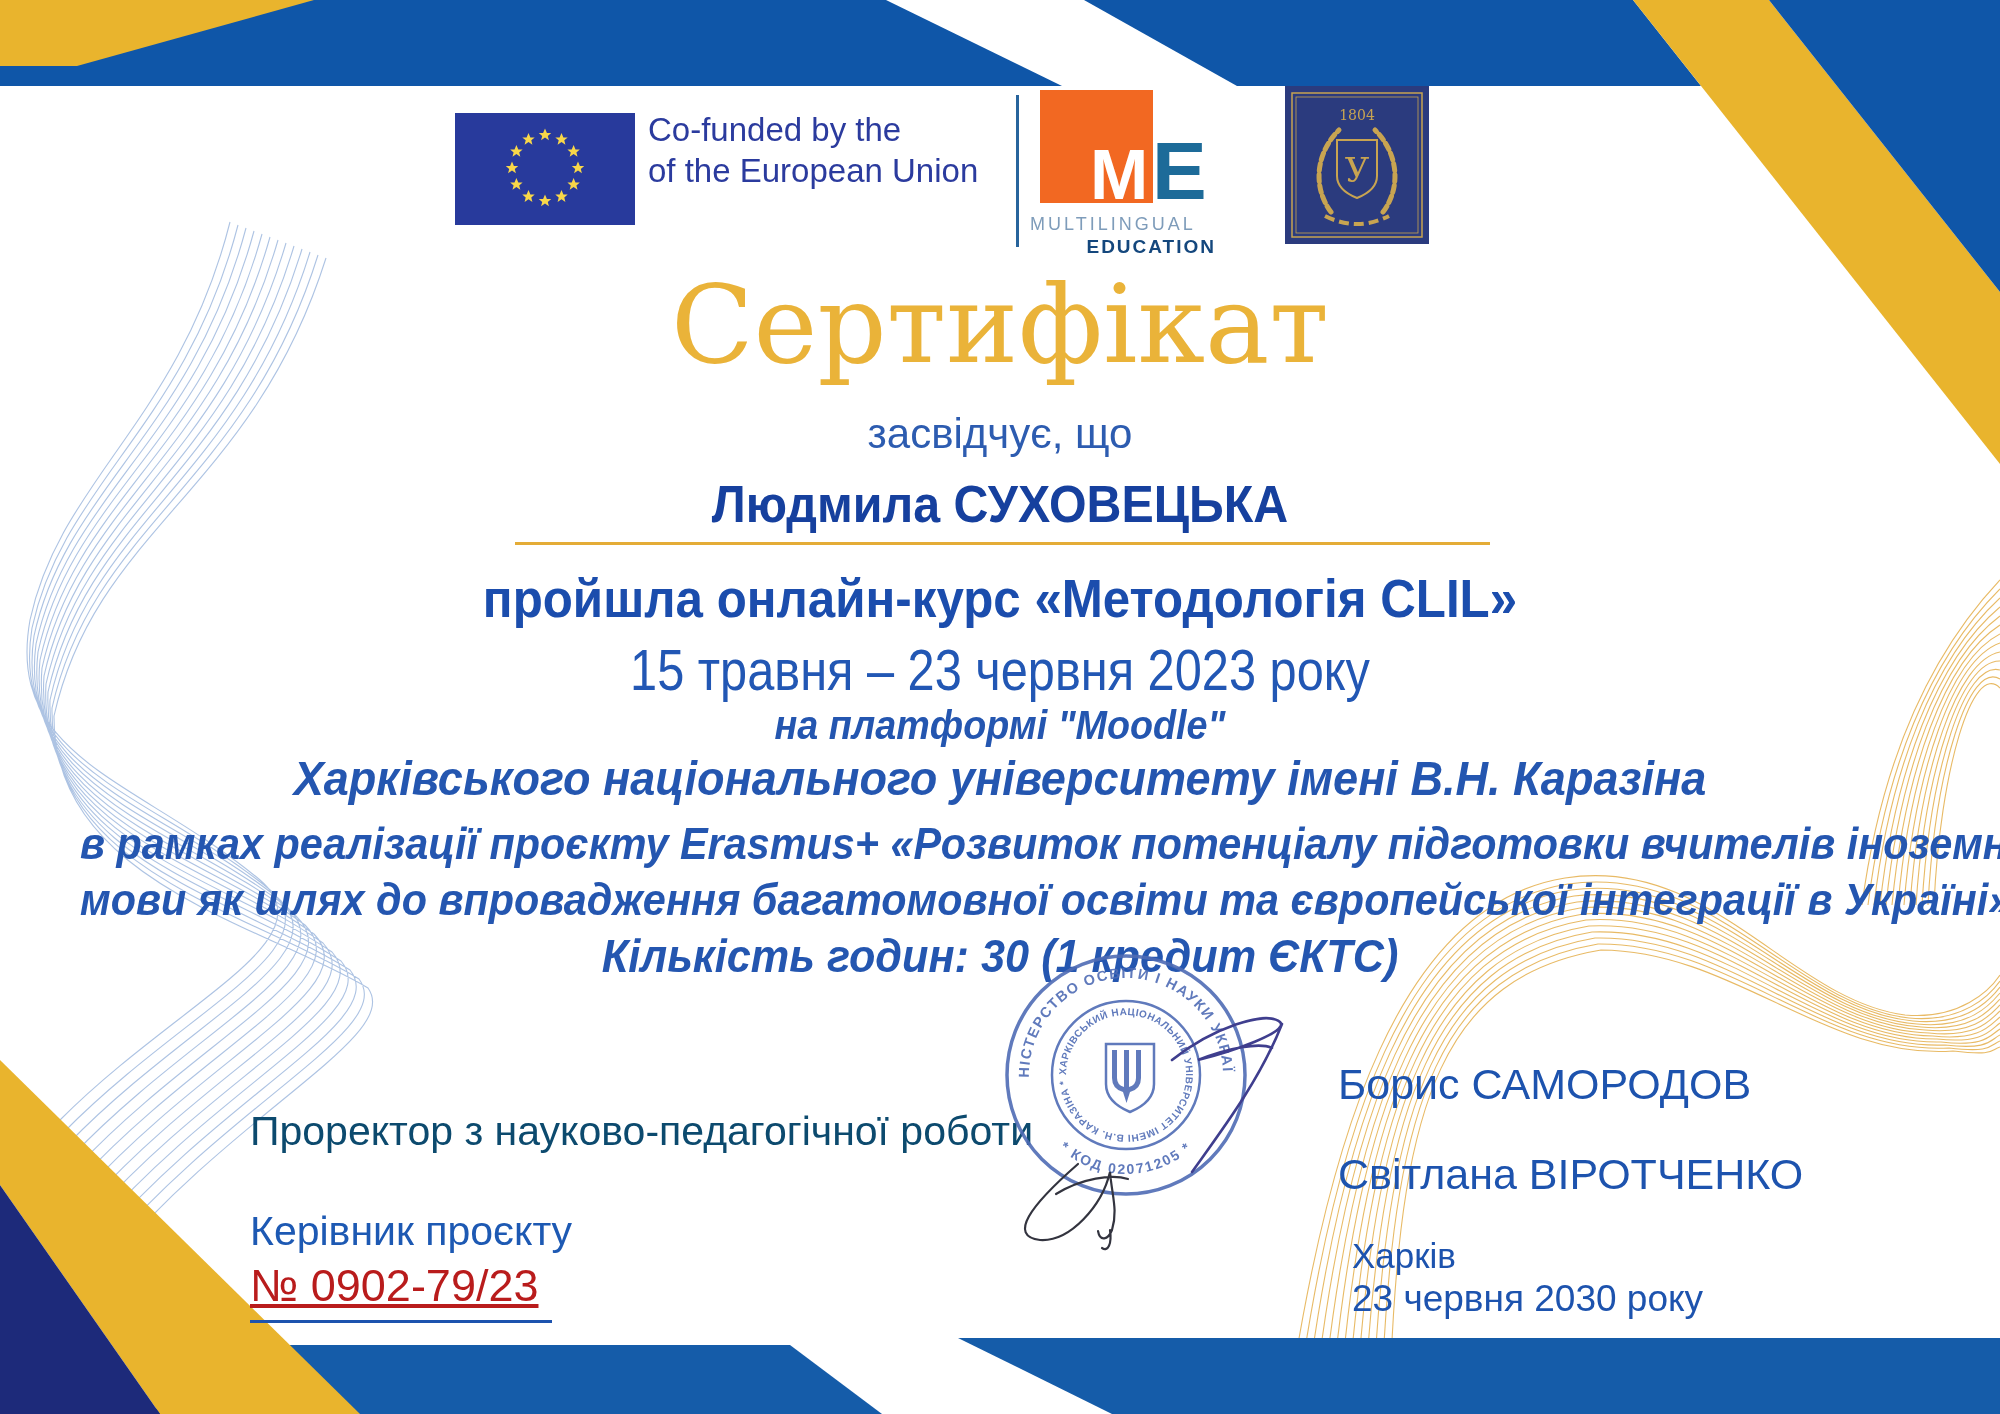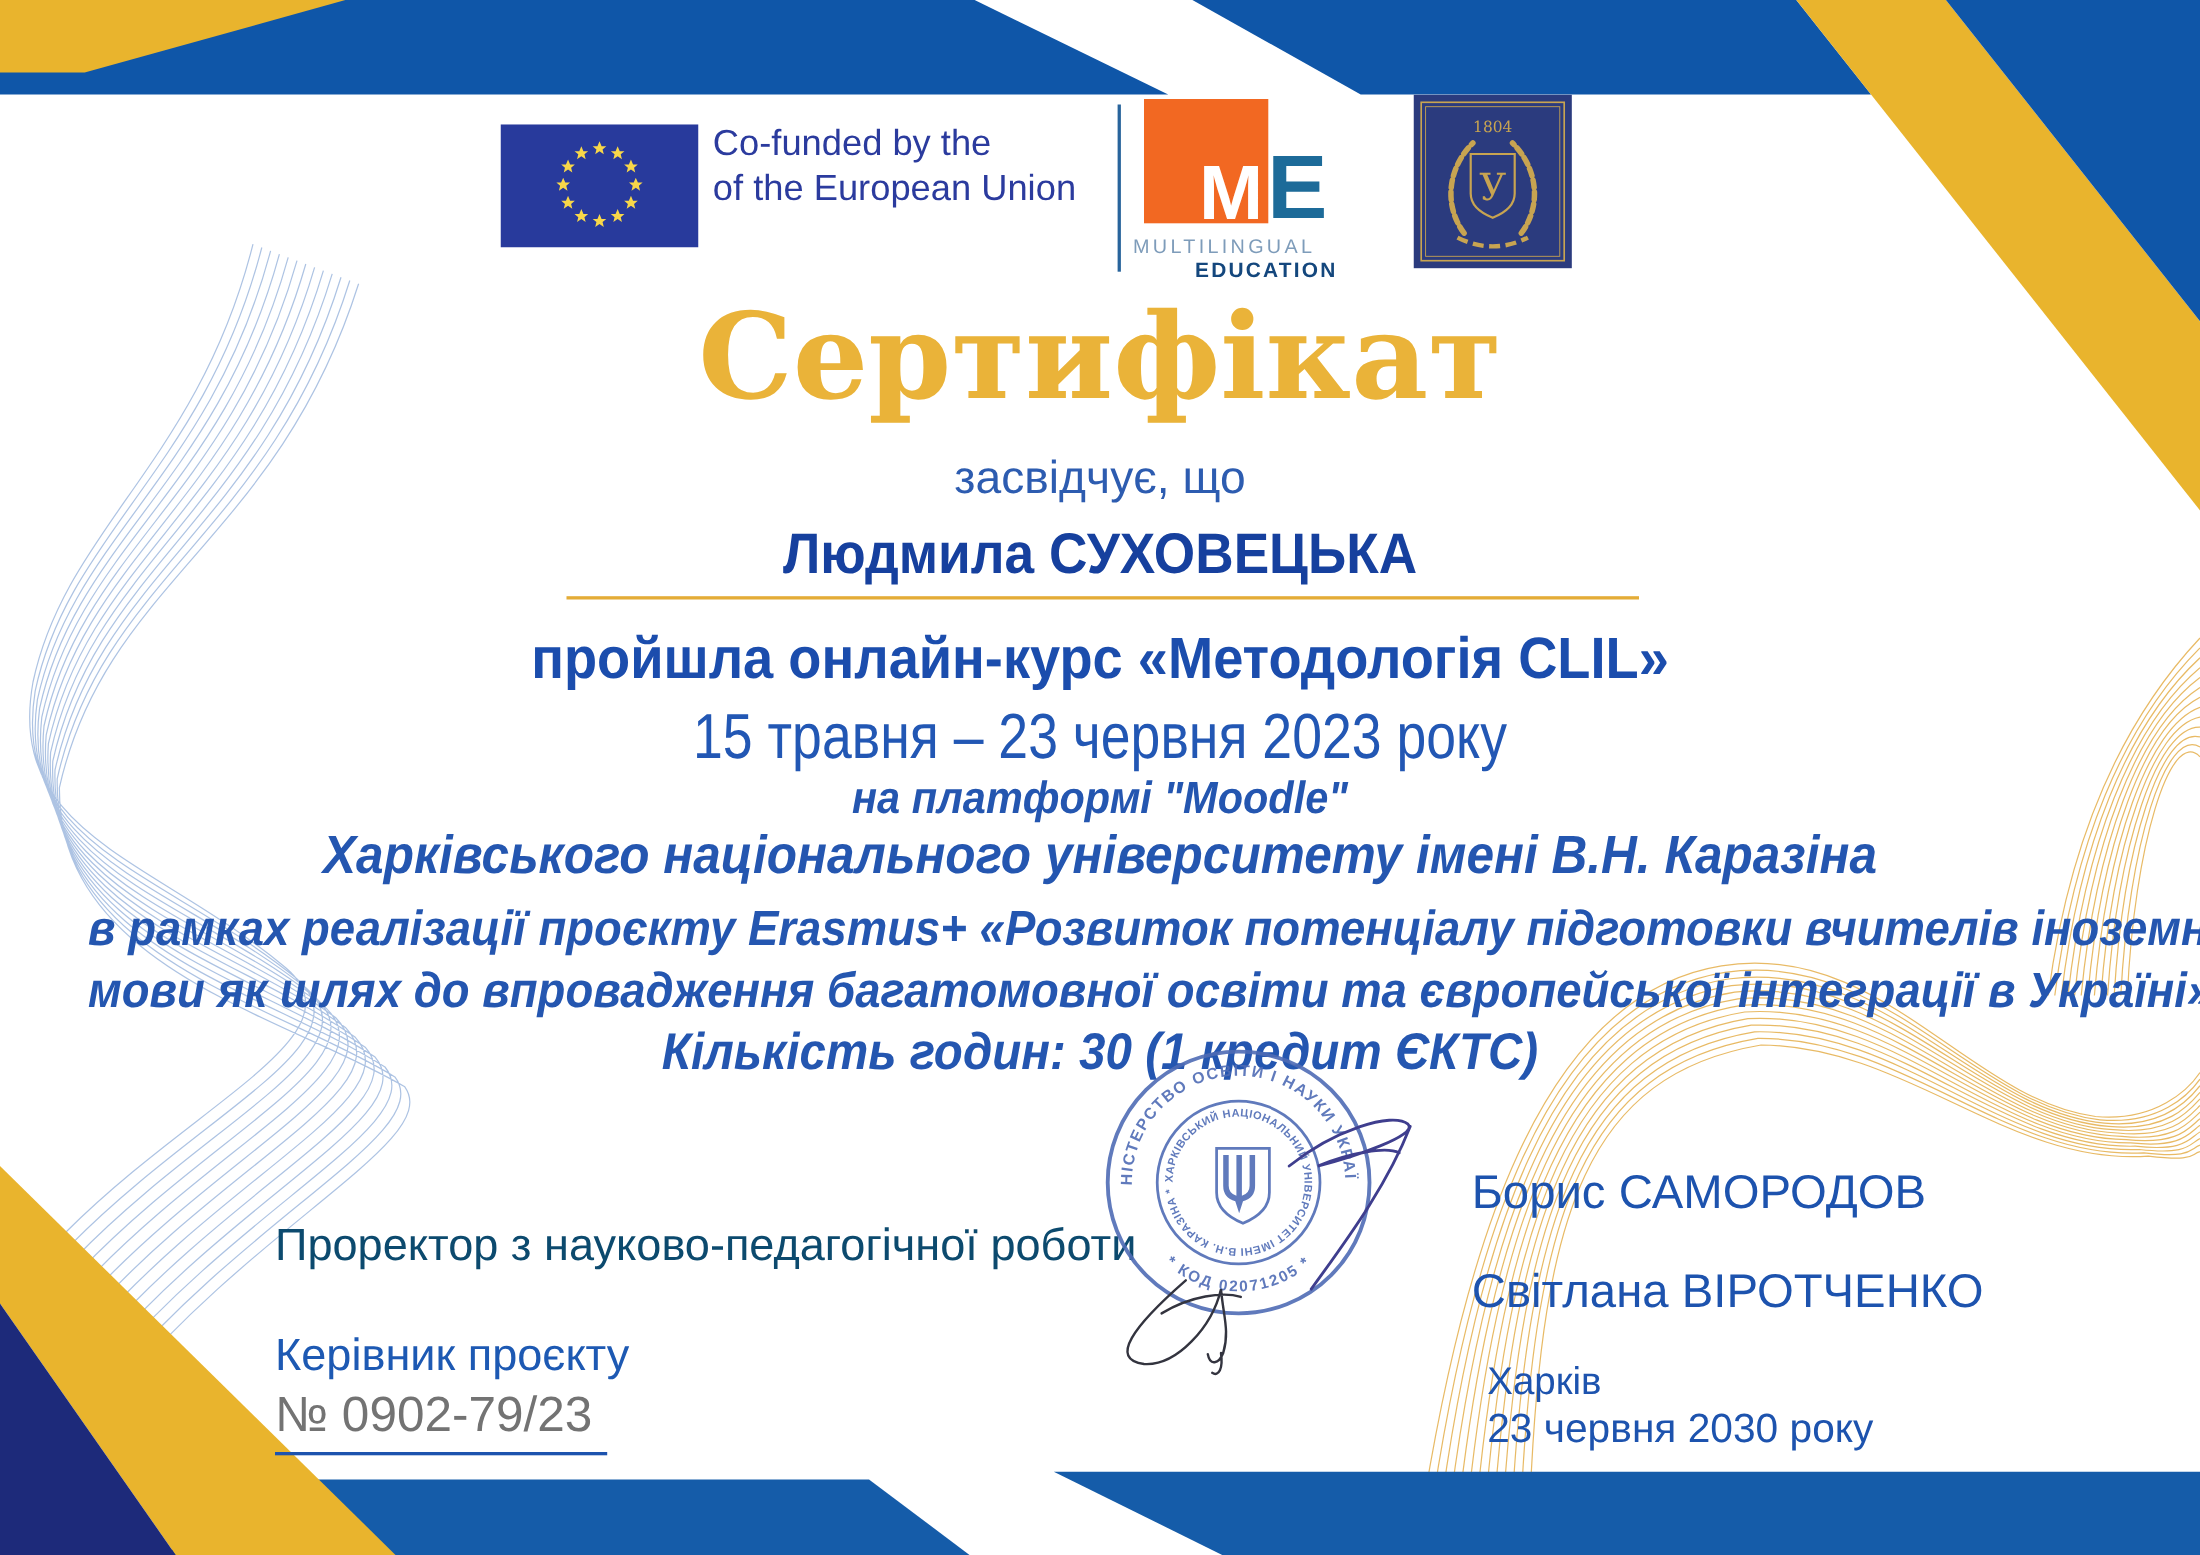--- a/index.html
+++ b/index.html
@@ -15,38 +15,38 @@
   .divider{position:absolute;left:1016px;top:95px;width:3px;height:152px;background:#28649c;}
   .me-wrap{position:absolute;left:1040px;top:88px;width:166px;height:164px;}
   .me-square{position:absolute;left:0;top:2px;width:113px;height:113px;background:#F26822;}
   .me-m{position:absolute;left:50px;top:52px;font-size:70px;font-weight:700;color:#ffffff;line-height:1;}
   .me-e{position:absolute;left:112px;top:42px;font-size:82px;font-weight:700;color:#1D6B99;line-height:1;}
   .me-t1{position:absolute;left:-10px;top:126px;width:186px;text-align:left;font-size:18px;
          letter-spacing:3px;color:#7e9cba;}
   .me-t2{position:absolute;left:-10px;top:148px;width:186px;text-align:right;font-size:19px;
          font-weight:700;letter-spacing:2px;color:#14477D;}
   .title{top:262px;font-family:"DejaVu Serif","Liberation Serif",serif;font-size:108px;
-         font-weight:700;color:#EAB339;}
+         font-weight:400;color:#EAB339;}
   .certifies{top:410px;font-size:42px;color:#2d5cb0;}
   .recipient{top:474px;font-size:52px;font-weight:700;color:#16409e;transform:scaleX(0.93);}
   .name-underline{position:absolute;left:515px;top:542px;width:975px;height:3px;background:#E4AC37;}
   .course{top:568px;font-size:53px;font-weight:700;color:#1b4dad;transform:scaleX(0.93);}
   .daterange{top:636px;font-size:58px;font-weight:400;color:#2257b4;transform:scaleX(0.84);}
   .ital{font-style:italic;font-weight:600;color:#2456b0;transform:scaleX(0.92);}
   .platform{top:702px;font-size:41px;}
   .university{top:750px;font-size:49px;}
   .proj1{top:818px;font-size:45px;}
   .proj2{top:874px;font-size:45px;}
   .hours{top:928px;font-size:47px;}
   .role1{position:absolute;left:250px;top:1108px;font-size:41px;color:#0c4a6e;white-space:nowrap;}
   .role2{position:absolute;left:250px;top:1208px;font-size:41px;color:#1d59b3;white-space:nowrap;}
   .sname1{position:absolute;left:1338px;top:1060px;font-size:43px;color:#1d53ae;white-space:nowrap;}
   .sname2{position:absolute;left:1338px;top:1150px;font-size:43px;color:#1d53ae;white-space:nowrap;}
-  .cnum{position:absolute;left:250px;top:1260px;font-size:45px;color:#737373;
-        border-bottom:3px solid #1d53ae;padding:0 14px 8px 0;white-space:nowrap;}
+  .cnum{position:absolute;left:250px;top:1260px;font-size:45px;color:#b91c1c;
+        border-bottom:3px solid #1d53ae;padding:0 14px 8px 0;white-space:nowrap;text-decoration:underline;}
   .city{position:absolute;left:1352px;top:1236px;font-size:35px;color:#1d53ae;white-space:nowrap;}
   .idate{position:absolute;left:1352px;top:1278px;font-size:37px;color:#1d53ae;white-space:nowrap;}
   .stamp-layer{position:absolute;left:960px;top:938px;z-index:3;}
 </style>
 </head>
 <body>
 
 <div class="page">
 
   <svg class="decor" width="2000" height="1414" viewBox="0 0 2000 1414">

